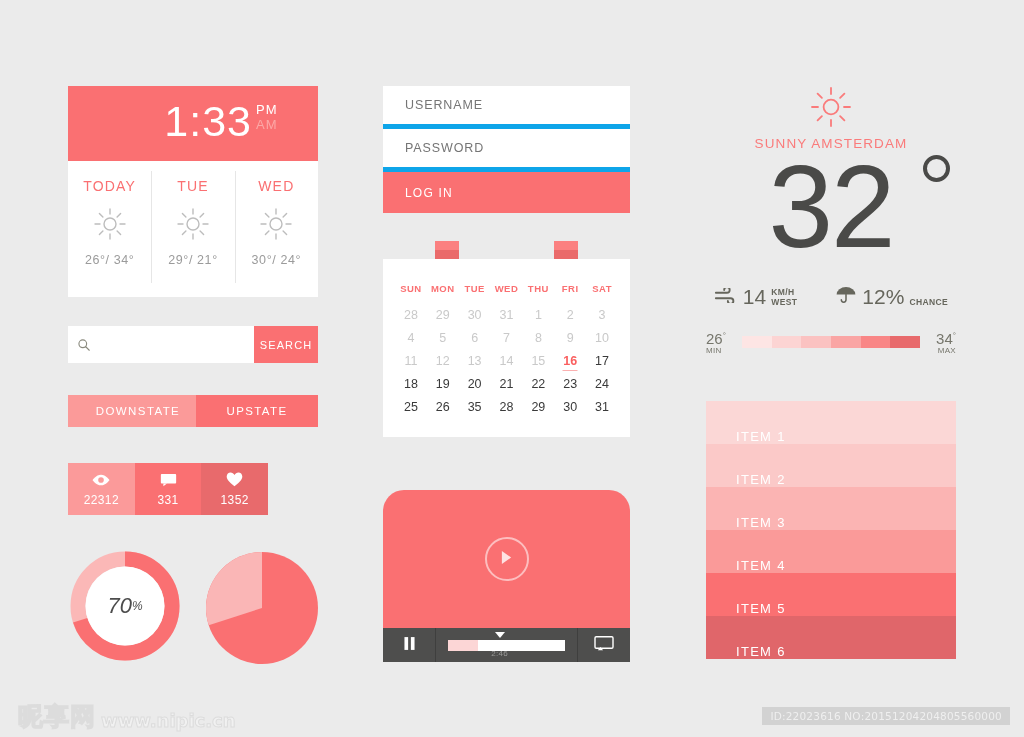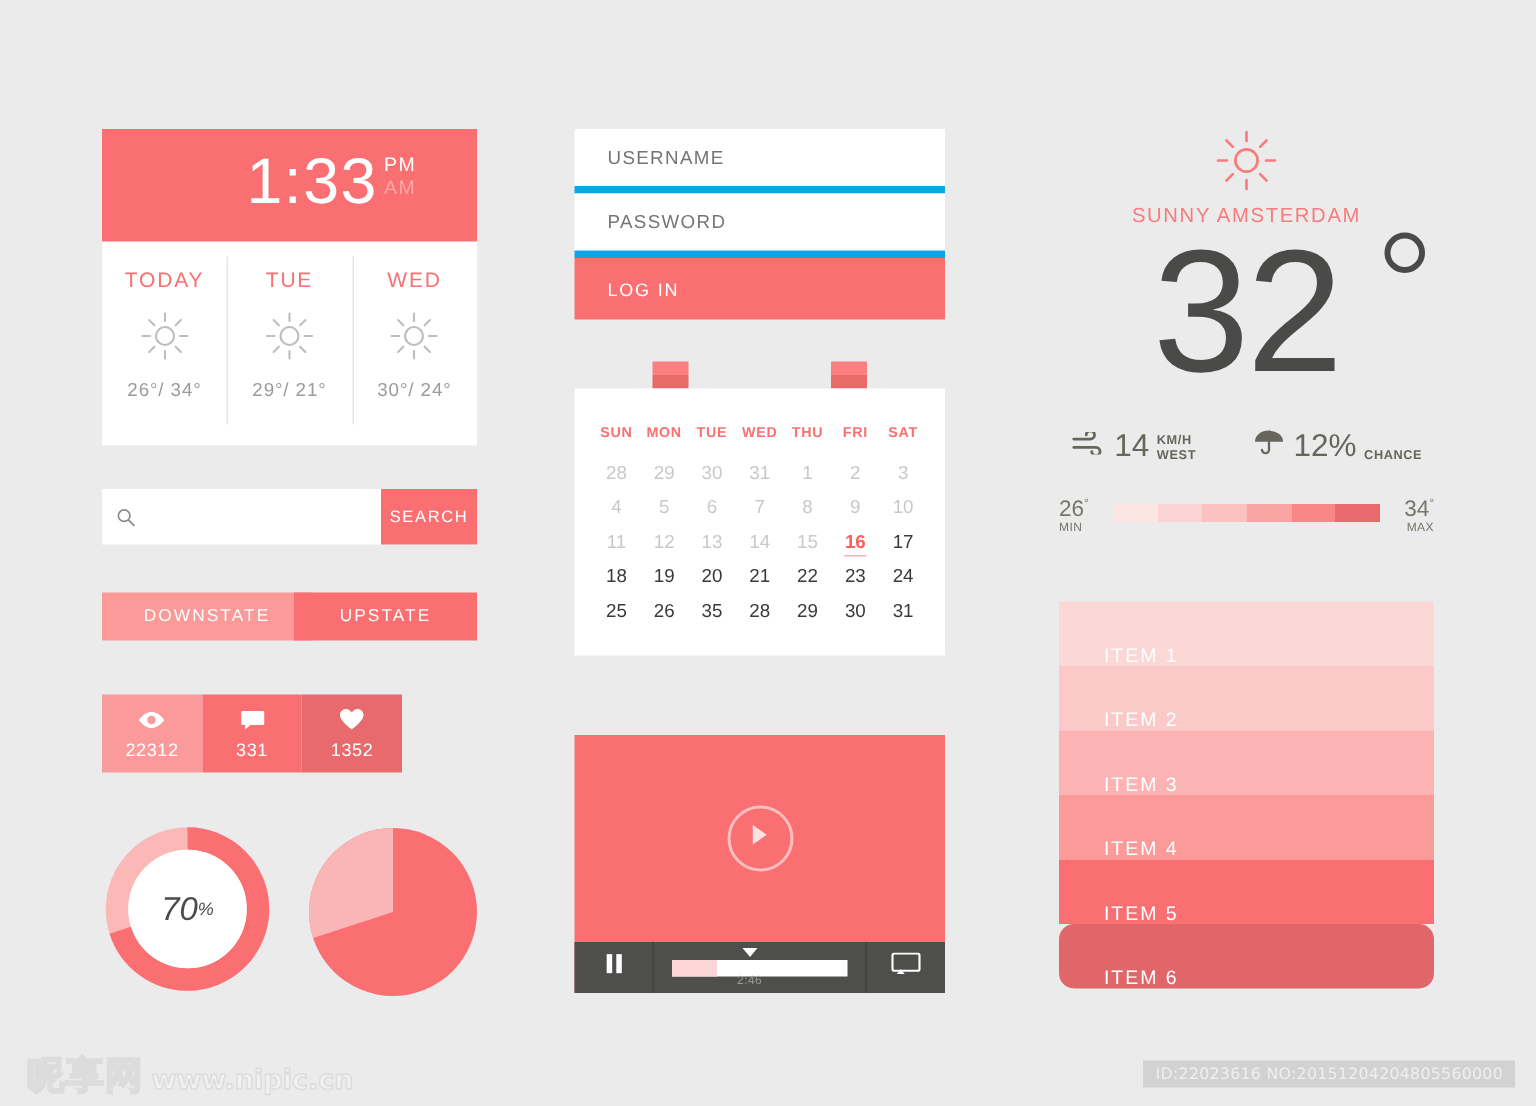--- a/index.html
+++ b/index.html
@@ -95,21 +95,21 @@
   .cal-dow { color: #fa7072; font-size: 9.5px; font-weight: bold; letter-spacing: .5px;
              padding-bottom: 5px; }
   .cal-day { font-size: 12.5px; color: #3a3a3a; cursor: pointer; position: relative; }
   .cal-day.muted { color: #c9c9c9; }
   .cal-day.today { color: #fa5f5f; font-weight: bold; }
   .cal-day.today::after { content: ""; position: absolute; left: 50%;
                           transform: translateX(-50%); bottom: -3px;
                           width: 15px; height: 1.5px; background: #fbb0b0; }
 
   
-  #video { left: 383px; top: 490px; width: 247px; height: 172px; background: #fa7072; }
+  #video { left: 383px; top: 490px; width: 247px; height: 172px; background: #fa7072; border-radius: 21px; }
   #video-stage { height: 138px; position: relative; }
   #play-button { position: absolute; left: 50%; top: 50%;
                  transform: translate(-50%, -50%); width: 44px; height: 44px;
                  border: 2px solid rgba(255,255,255,.55); border-radius: 50%;
                  display: flex; align-items: center; justify-content: center;
                  cursor: pointer; }
   #video-bar { height: 34px; background: #4e4e4d; display: flex; align-items: center; }
   #pause-button { width: 52px; display: flex; align-items: center; justify-content: center;
                   cursor: pointer; }
   .vdiv { width: 1px; height: 34px; background: #3f3f3e; }
@@ -494,21 +494,21 @@
       </div>
       <div class="item" style="background: rgb(251, 180, 179);">
         <span>ITEM 3</span>
       </div>
       <div class="item" style="background: rgb(250, 154, 153);">
         <span>ITEM 4</span>
       </div>
       <div class="item" style="background: rgb(250, 112, 114);">
         <span>ITEM 5</span>
       </div>
-      <div class="item" style="background: rgb(224, 102, 106); border-radius: 10px;">
+      <div class="item" style="background: rgb(224, 102, 106);">
         <span>ITEM 6</span>
       </div>
     </div>
 
   <div class="abs" id="wm-logo">
     <span id="wm-cn">昵享网</span>
     <span id="wm-url">www.nipic.cn</span>
   </div>
   <div class="abs" id="wm-id">ID:22023616 NO:20151204204805560000</div>
 

